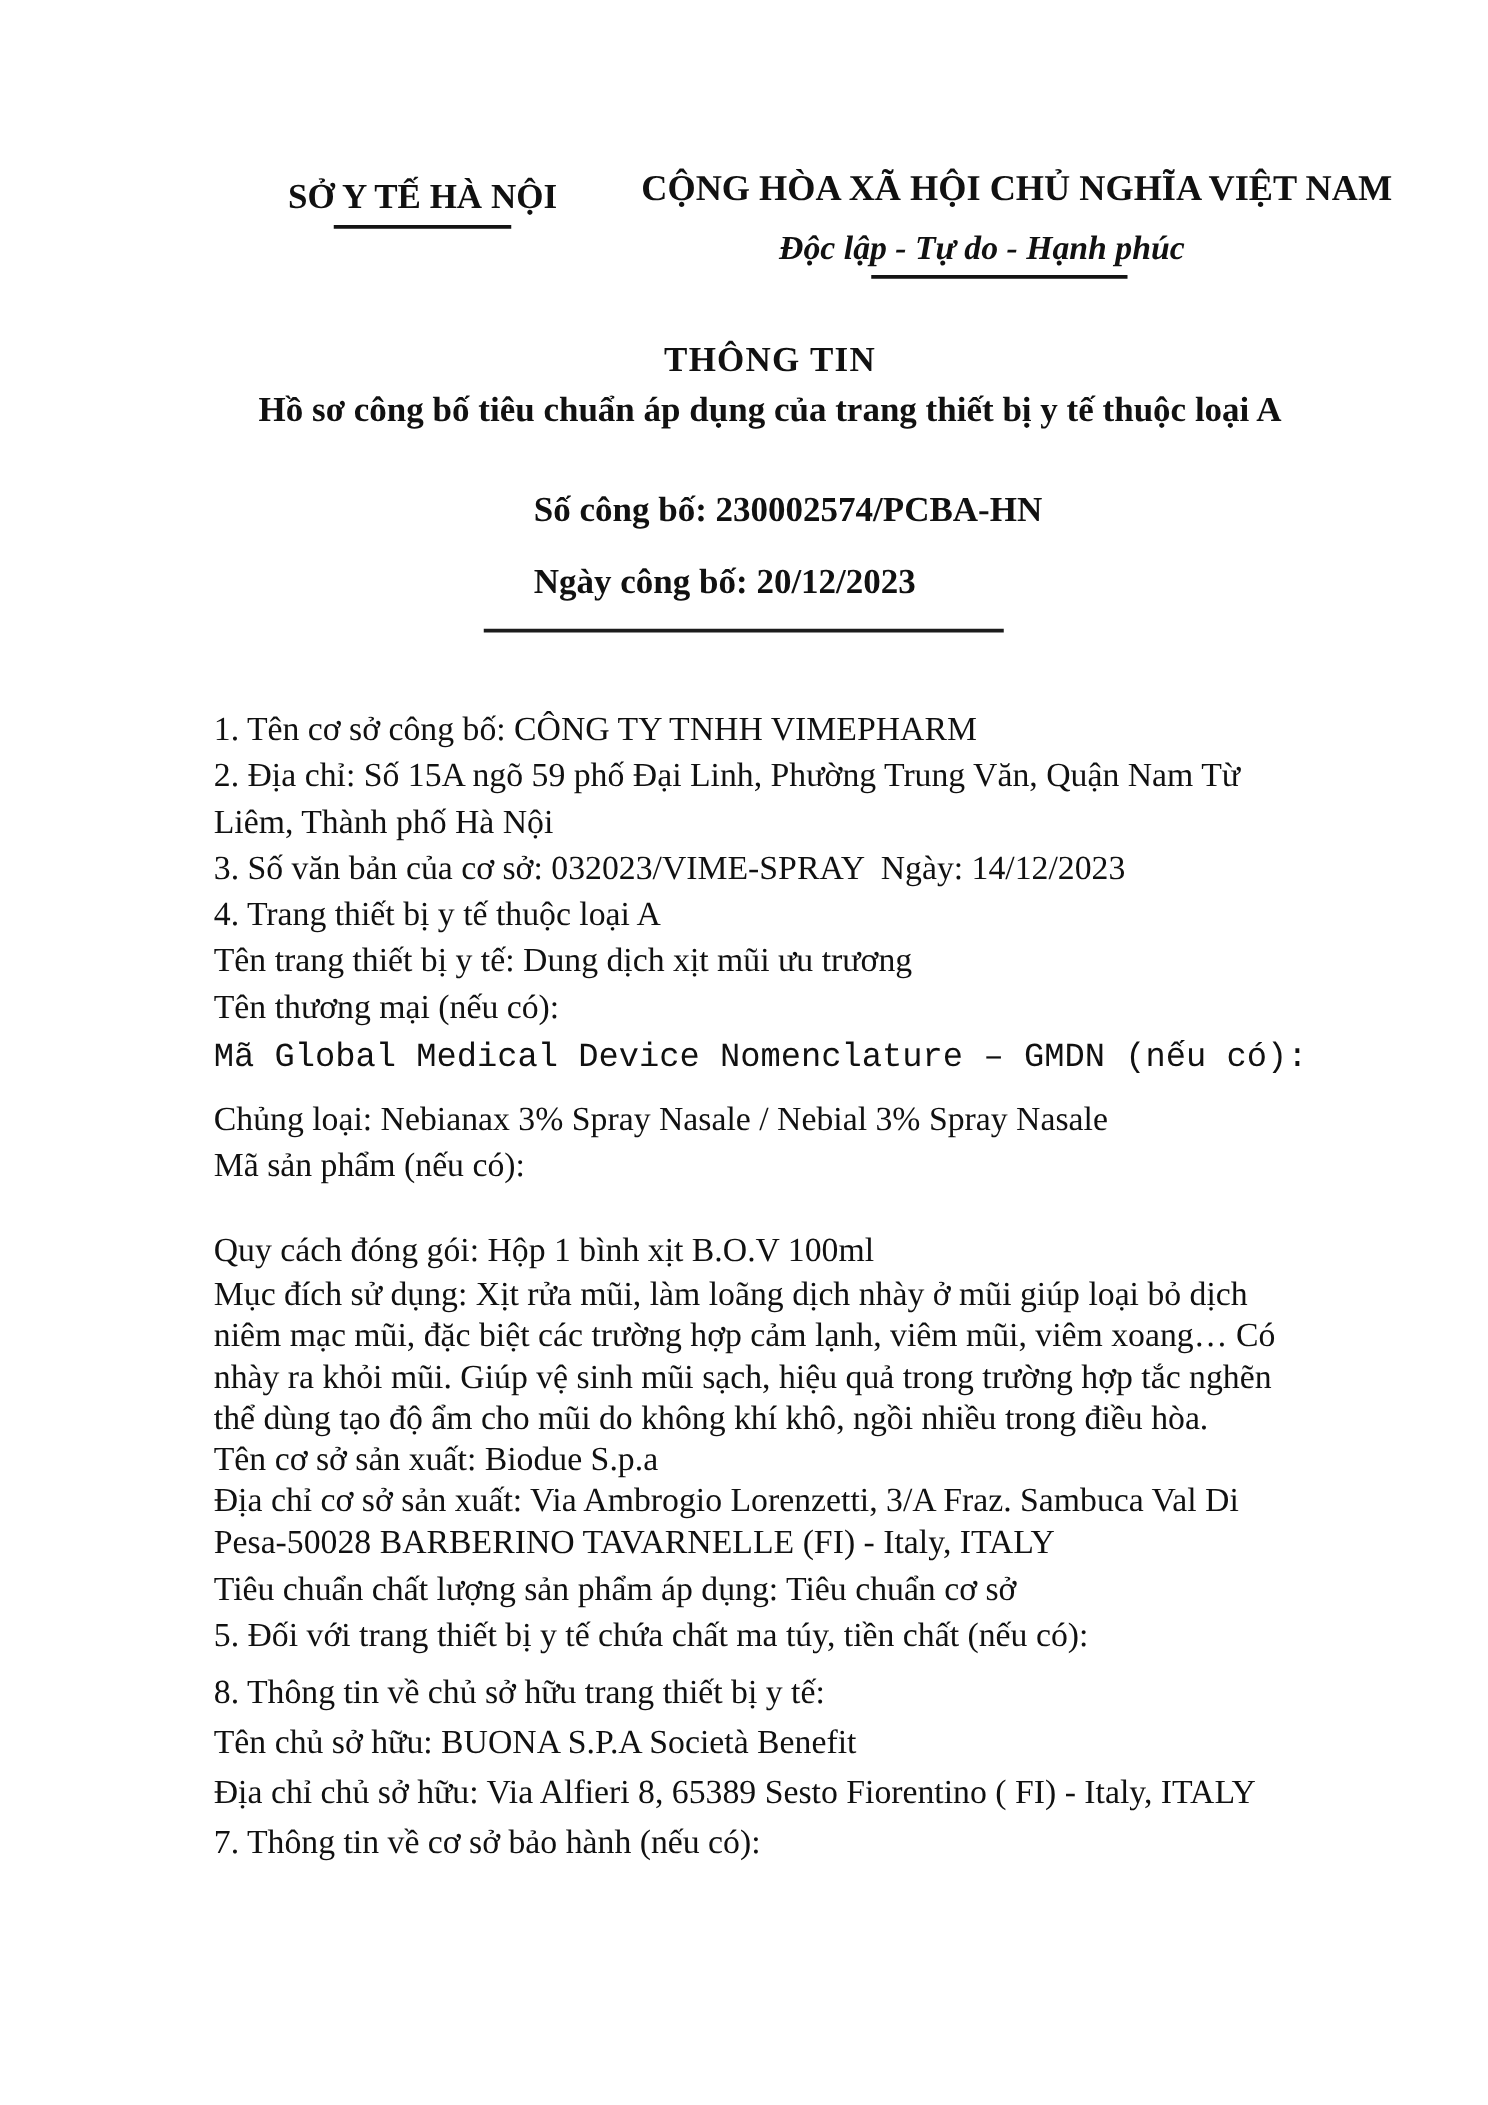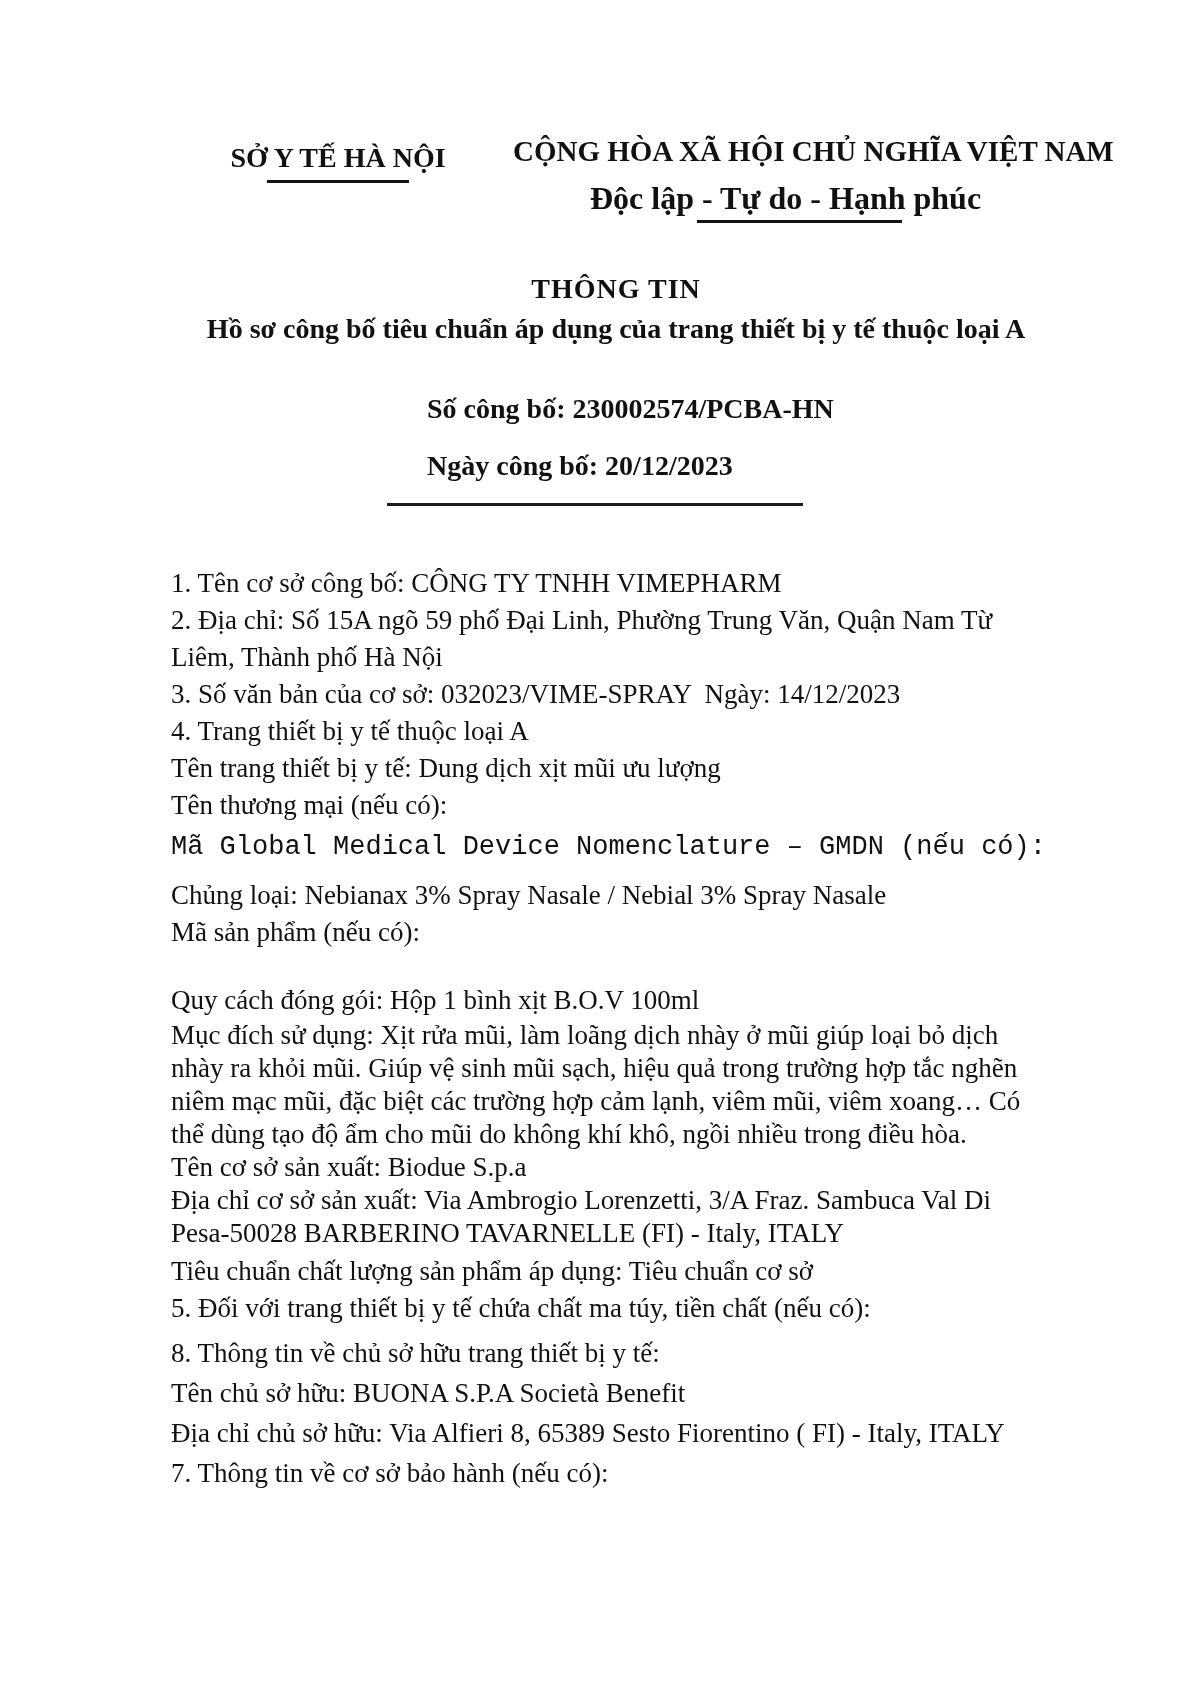--- a/index.html
+++ b/index.html
@@ -44,24 +44,25 @@
     text-align: center;
   }
   .header-right .hr-title {
     font-weight: bold;
     font-size: 29px;
     line-height: 34px;
     white-space: nowrap;
   }
   .header-right .hr-motto {
     font-weight: bold;
-    font-size: 32px;
+    font-size: 27px;
     line-height: 32px;
     margin-top: 14px;
     white-space: nowrap;
+    font-style: italic;
   }
   .header-right .hr-rule {
     width: 205px;
     height: 3px;
     background: #141414;
     margin: 6px auto 0 auto;
     transform: translateX(14px);
   }
   
   .title-block {
@@ -162,29 +163,29 @@
   </div>
 
   <div class="separator"></div>
 
   <div class="body-text">
     <div class="ln">1. Tên cơ sở công bố: CÔNG TY TNHH VIMEPHARM</div>
     <div class="ln">2. Địa chỉ: Số 15A ngõ 59 phố Đại Linh, Phường Trung Văn, Quận Nam Từ</div>
     <div class="ln">Liêm, Thành phố Hà Nội</div>
     <div class="ln">3. Số văn bản của cơ sở: 032023/VIME-SPRAY  Ngày: 14/12/2023</div>
     <div class="ln">4. Trang thiết bị y tế thuộc loại A</div>
-    <div class="ln">Tên trang thiết bị y tế: Dung dịch xịt mũi ưu lượng</div>
+    <div class="ln">Tên trang thiết bị y tế: Dung dịch xịt mũi ưu trương</div>
     <div class="ln">Tên thương mại (nếu có):</div>
     <div class="ln mt5">Mã Global Medical Device Nomenclature – GMDN (nếu có):</div>
     <div class="ln mt11">Chủng loại: Nebianax 3% Spray Nasale / Nebial 3% Spray Nasale</div>
     <div class="ln mt28">Mã sản phẩm (nếu có):</div>
     <div class="ln mt31">Quy cách đóng gói: Hộp 1 bình xịt B.O.V 100ml</div>
     <div class="ln-tight">Mục đích sử dụng: Xịt rửa mũi, làm loãng dịch nhày ở mũi giúp loại bỏ dịch</div>
+    <div class="ln-tight">niêm mạc mũi, đặc biệt các trường hợp cảm lạnh, viêm mũi, viêm xoang… Có</div>
     <div class="ln-tight">nhày ra khỏi mũi. Giúp vệ sinh mũi sạch, hiệu quả trong trường hợp tắc nghẽn</div>
-    <div class="ln-tight">niêm mạc mũi, đặc biệt các trường hợp cảm lạnh, viêm mũi, viêm xoang… Có</div>
     <div class="ln-tight">thể dùng tạo độ ẩm cho mũi do không khí khô, ngồi nhiều trong điều hòa.</div>
     <div class="ln-tight">Tên cơ sở sản xuất: Biodue S.p.a</div>
     <div class="ln-tight">Địa chỉ cơ sở sản xuất: Via Ambrogio Lorenzetti, 3/A Fraz. Sambuca Val Di</div>
     <div class="ln-tight">Pesa-50028 BARBERINO TAVARNELLE (FI) - Italy, ITALY</div>
     <div class="ln mt3">Tiêu chuẩn chất lượng sản phẩm áp dụng: Tiêu chuẩn cơ sở</div>
     <div class="ln">5. Đối với trang thiết bị y tế chứa chất ma túy, tiền chất (nếu có):</div>
     <div class="ln-wide mt6">8. Thông tin về chủ sở hữu trang thiết bị y tế:</div>
     <div class="ln-wide">Tên chủ sở hữu: BUONA S.P.A Società Benefit</div>
     <div class="ln-wide">Địa chỉ chủ sở hữu: Via Alfieri 8, 65389 Sesto Fiorentino ( FI) - Italy, ITALY</div>
     <div class="ln-wide">7. Thông tin về cơ sở bảo hành (nếu có):</div>

